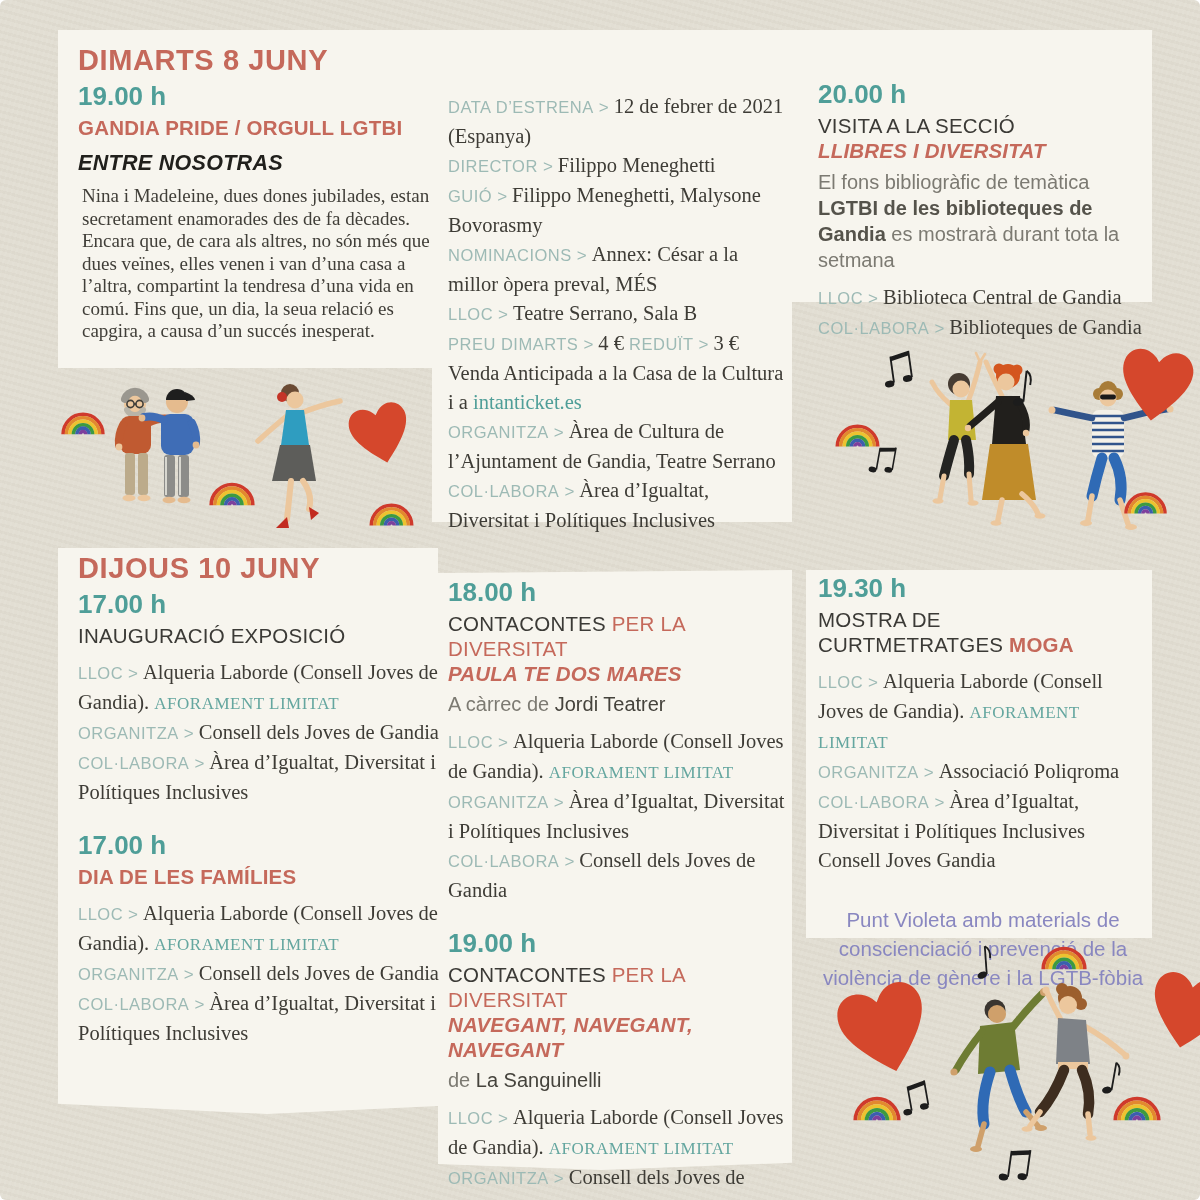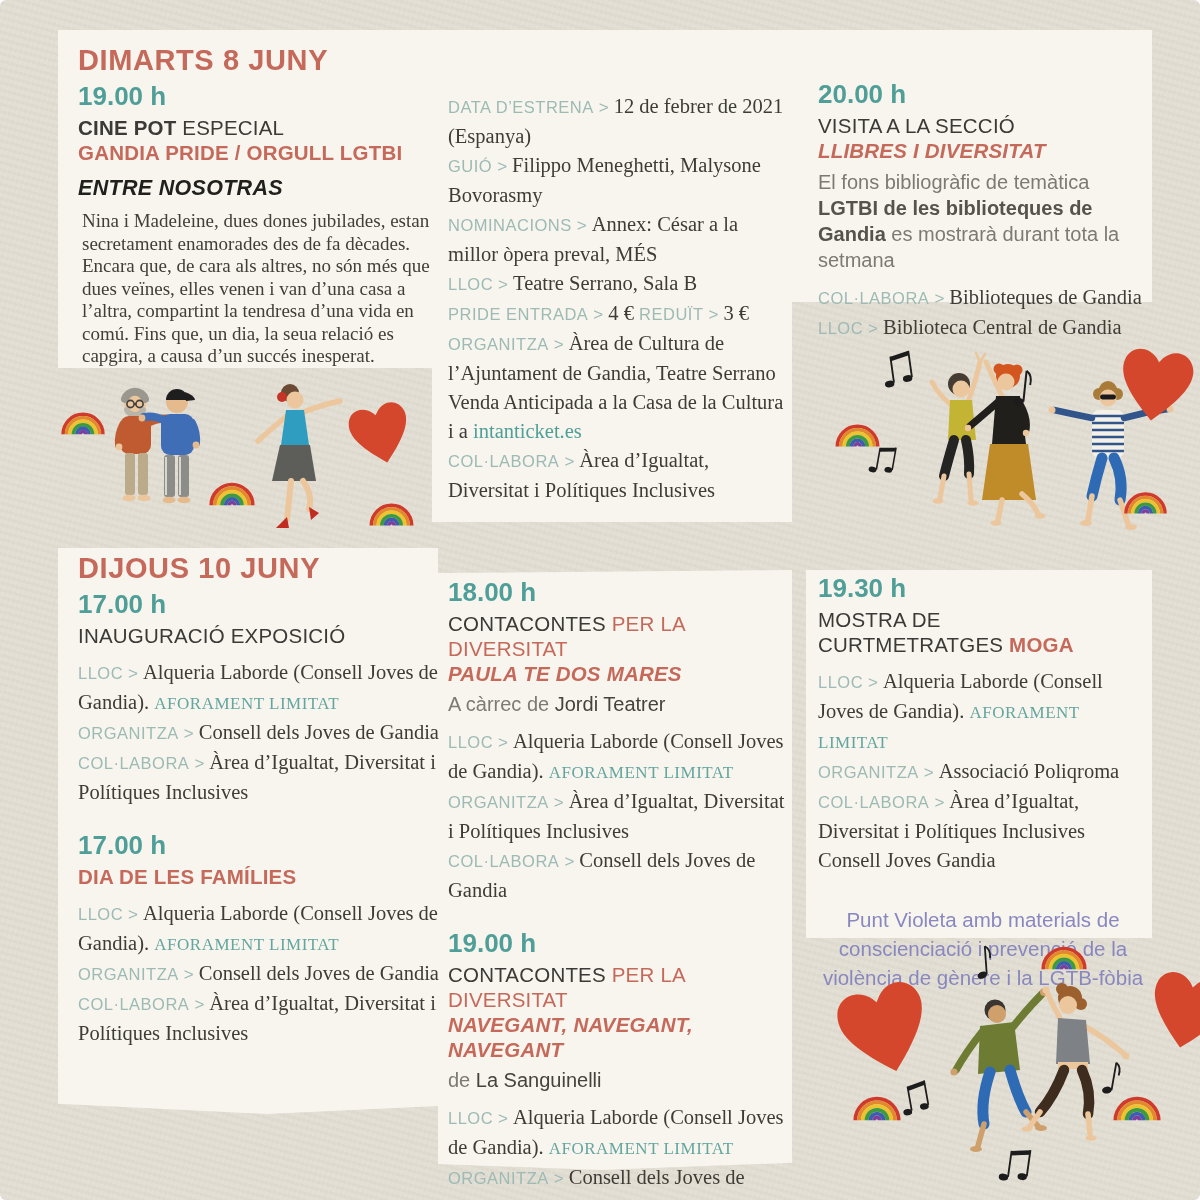--- a/index.html
+++ b/index.html
@@ -60,45 +60,45 @@
 <div class="page">
 
   <div class="panel" id="panel-top"></div>
   <div class="panel" id="panel-d1"></div>
   <div class="panel" id="panel-d2"></div>
   <div class="panel" id="panel-d3"></div>
 
   <div class="col" id="col-1">
     <h1 class="day-heading">DIMARTS 8 JUNY</h1>
     <div class="time">19.00 h</div>
-    <div class="evt-title"><span class="bold">CINE POT</span><span> ESPECIAL</span></div>
     <div class="evt-title accent">GANDIA PRIDE / ORGULL LGTBI</div>
     <div class="film-title">ENTRE NOSOTRAS</div>
     <p class="synopsis">Nina i Madeleine, dues dones jubilades, estan secretament enamorades des de fa dècades. Encara que, de cara als altres, no són més que dues veïnes, elles venen i van d’una casa a l’altra, compartint la tendresa d’una vida en comú. Fins que, un dia, la seua relació es capgira, a causa d’un succés inesperat.</p>
   </div>
 
   <div class="col" id="col-2">
     <div class="row"><span class="label">DATA D’ESTRENA</span><span class="sep">&gt;</span><span>12 de febrer de 2021 (Espanya)</span></div>
+    <div class="row"><span class="label">DIRECTOR</span><span class="sep">&gt;</span><span>Filippo Meneghetti</span></div>
     <div class="row"><span class="label">GUIÓ</span><span class="sep">&gt;</span><span>Filippo Meneghetti, Malysone Bovorasmy</span></div>
     <div class="row"><span class="label">NOMINACIONS</span><span class="sep">&gt;</span><span>Annex: César a la millor òpera preval, MÉS</span></div>
     <div class="row"><span class="label">LLOC</span><span class="sep">&gt;</span><span>Teatre Serrano, Sala B</span></div>
-    <div class="row"><span class="label">PRIDE ENTRADA</span><span class="sep">&gt;</span><span>4 €</span> <span class="label">REDUÏT</span><span class="sep">&gt;</span><span>3 €</span></div>
+    <div class="row"><span class="label">PREU DIMARTS</span><span class="sep">&gt;</span><span>4 €</span> <span class="label">REDUÏT</span><span class="sep">&gt;</span><span>3 €</span></div>
+    <div class="row"><span>Venda Anticipada a la Casa de la Cultura i a </span><span class="link">intanticket.es</span></div>
     <div class="row"><span class="label">ORGANITZA</span><span class="sep">&gt;</span><span>Àrea de Cultura de l’Ajuntament de Gandia, Teatre Serrano</span></div>
-    <div class="row"><span>Venda Anticipada a la Casa de la Cultura i a </span><span class="link">intanticket.es</span></div>
     <div class="row"><span class="label">COL·LABORA</span><span class="sep">&gt;</span><span>Àrea d’Igualtat, Diversitat i Polítiques Inclusives</span></div>
   </div>
 
   <div class="col" id="col-3">
     <div class="time">20.00 h</div>
     <div class="evt-title">VISITA A LA SECCIÓ</div>
     <div class="evt-title accent-italic">LLIBRES I DIVERSITAT</div>
     <div class="sans-desc"><span>El fons bibliogràfic de temàtica </span><span class="bold">LGTBI de les biblioteques de Gandia</span><span> es mostrarà durant tota la setmana</span></div>
     <div class="rows">
+      <div class="row"><span class="label">LLOC</span><span class="sep">&gt;</span><span>Biblioteca Central de Gandia</span></div>
       <div class="row"><span class="label">COL·LABORA</span><span class="sep">&gt;</span><span>Biblioteques de Gandia</span></div>
-      <div class="row"><span class="label">LLOC</span><span class="sep">&gt;</span><span>Biblioteca Central de Gandia</span></div>
     </div>
   </div>
 
   <div class="col" id="col-d1">
     <h1 class="day-heading">DIJOUS 10 JUNY</h1>
     <div class="time">17.00 h</div>
     <div class="evt-title">INAUGURACIÓ EXPOSICIÓ</div>
     <div class="rows">
       <div class="row"><span class="label">LLOC</span><span class="sep">&gt;</span><span>Alqueria Laborde (Consell Joves de Gandia). </span><span class="aforament">AFORAMENT LIMITAT</span></div>
       <div class="row"><span class="label">ORGANITZA</span><span class="sep">&gt;</span><span>Consell dels Joves de Gandia</span></div>

